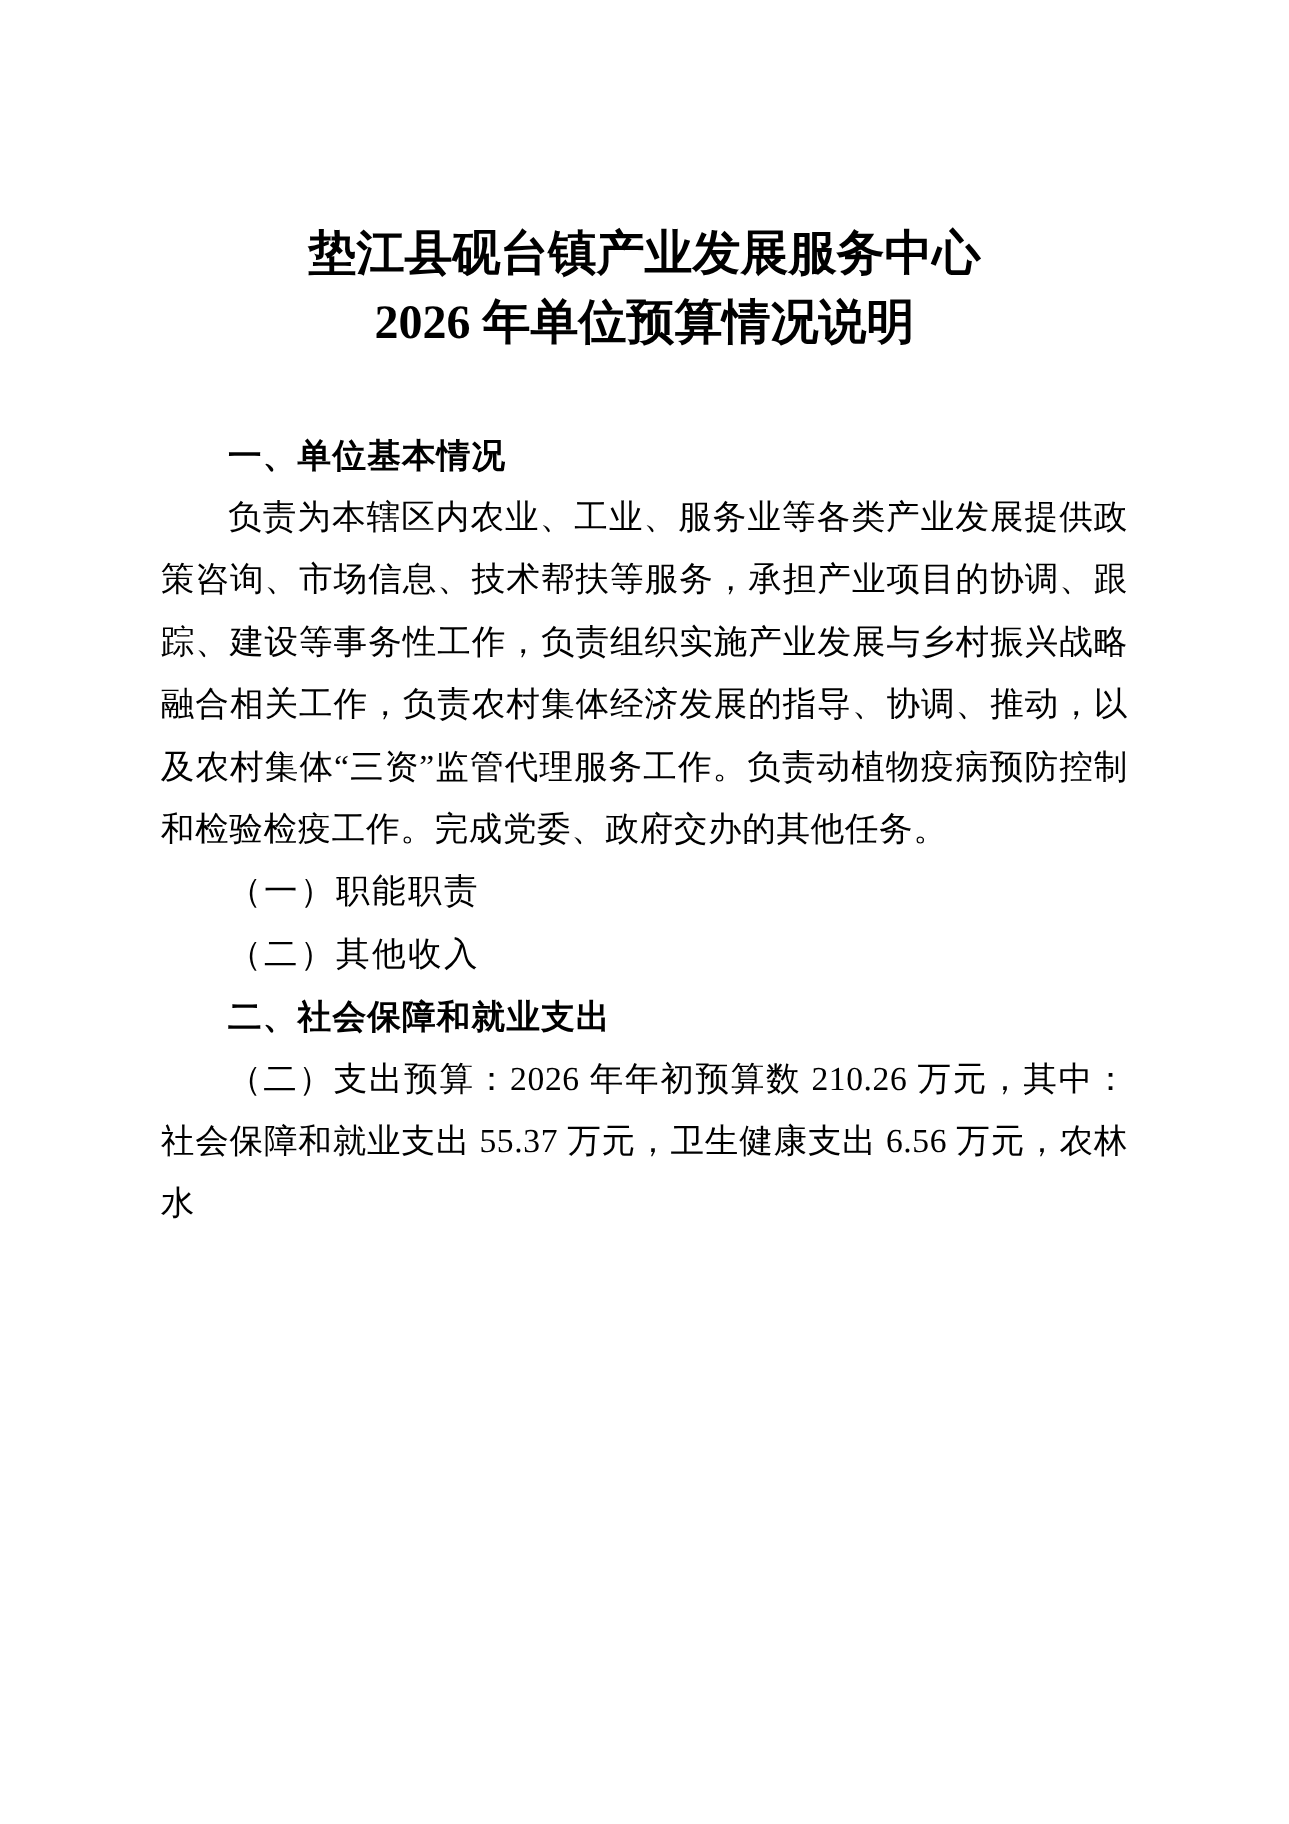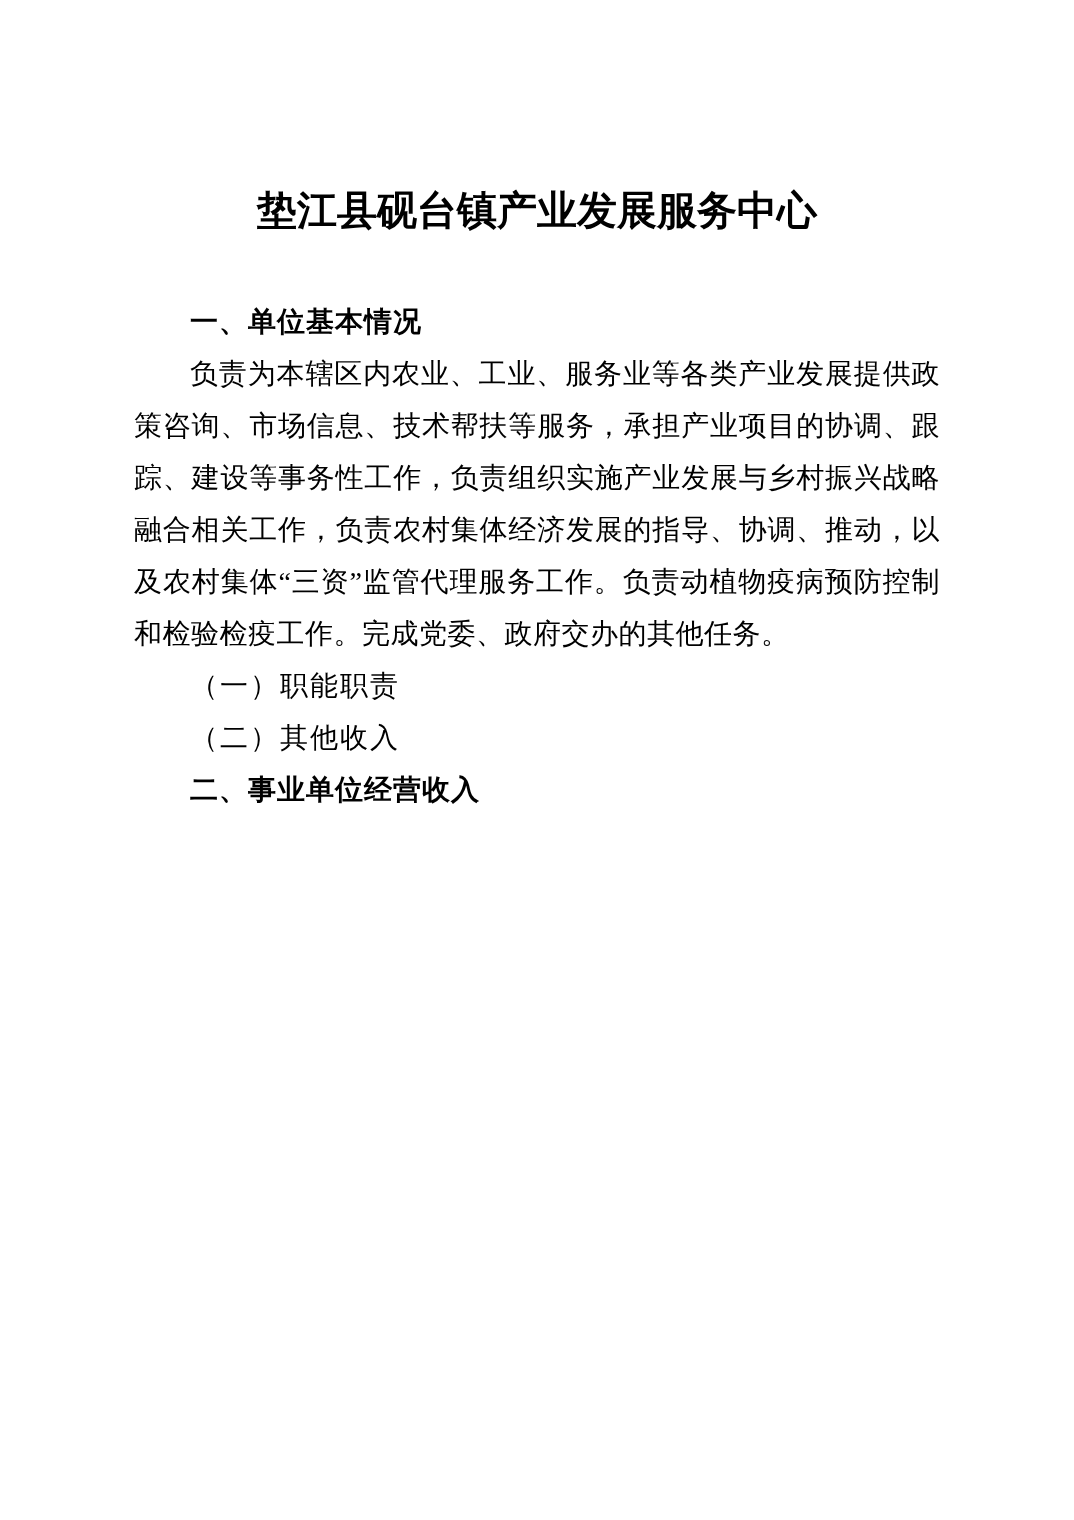--- a/index.html
+++ b/index.html
@@ -48,28 +48,30 @@
     letter-spacing: 0.5px;
   }
 </style>
 </head>
 <body>
 
 <div class="page">
 
   <div class="doc-title">
     <div class="t-line">垫江县砚台镇产业发展服务中心</div>
+    <div class="t-line">2026 年单位预算情况说明</div>
   </div>
 
   <div class="block section-heading">一、单位基本情况</div>
 
   <div class="block paragraph">负责为本辖区内农业、工业、服务业等各类产业发展提供政策咨询、市场信息、技术帮扶等服务，承担产业项目的协调、跟踪、建设等事务性工作，负责组织实施产业发展与乡村振兴战略融合相关工作，负责农村集体经济发展的指导、协调、推动，以及农村集体“三资”监管代理服务工作。负责动植物疫病预防控制和检验检疫工作。完成党委、政府交办的其他任务。</div>
 
   <div class="block subsection-heading">（一）职能职责</div>
 
   <div class="block subsection-heading">（二）其他收入</div>
 
 
-  <div class="block section-heading">二、事业单位经营收入</div>
+  <div class="block section-heading">二、社会保障和就业支出</div>
 
 
+  <div class="block paragraph">（二）支出预算：2026 年年初预算数 210.26 万元，其中：社会保障和就业支出 55.37 万元，卫生健康支出 6.56 万元，农林水</div>
 
 </div>
 
 </body></html>

